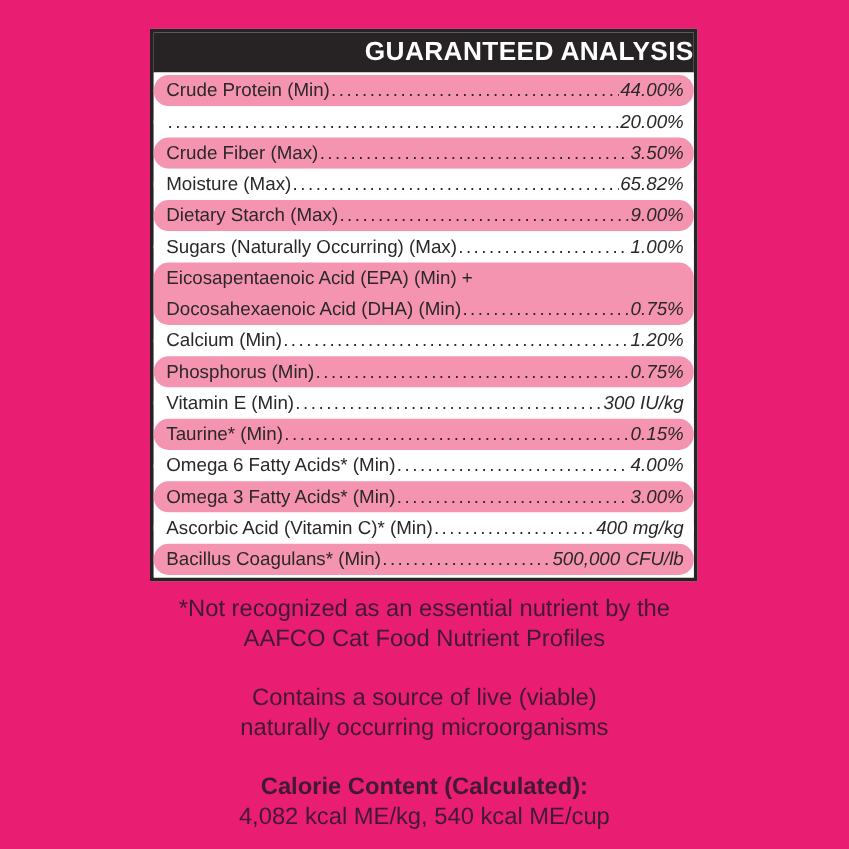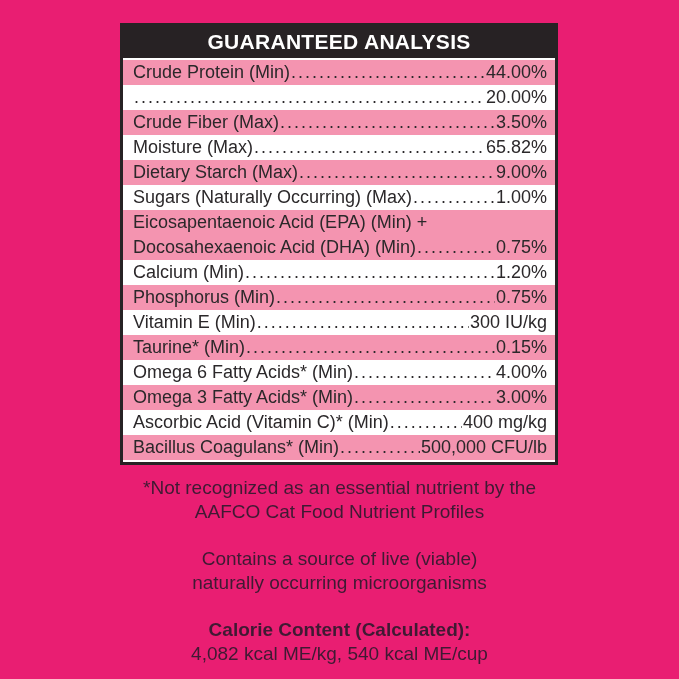--- a/index.html
+++ b/index.html
@@ -24,48 +24,48 @@
     position: absolute;
     left: 120px;
     top: 23px;
     width: 438px;
     border: 3px solid var(--dark);
     background: var(--row-white);
   }
   .ga-header {
     background: var(--dark);
     color: #ffffff;
-    text-align: center;
+    text-align: right;
     font-weight: bold;
     font-size: 21px;
     line-height: 32px;
     letter-spacing: 0.3px;
   }
   .ga-rows {
     background: var(--row-white);
     padding: 2px 0;
   }
-  .row { color: var(--row-text); font-size: 18px; }
+  .row { color: var(--row-text); font-size: 15px; border-radius: 12px; }
   .row.pink { background: var(--row-pink); }
   .row.white { background: var(--row-white); }
   .row .line {
     display: flex;
     align-items: baseline;
     line-height: 25px;
     padding: 0 8px 0 10px;
     white-space: nowrap;
     overflow: hidden;
   }
   .dots {
     flex: 1;
     overflow: hidden;
     letter-spacing: 2px;
     margin: 0 1px;
   }
-  .val { text-align: center; }
+  .val { text-align: center; font-style: italic; }
   .footer {
     position: absolute;
     top: 476px;
     left: 0;
     width: 679px;
     text-align: center;
     color: var(--footer-text);
     font-size: 19px;
     line-height: 24px;
   }

